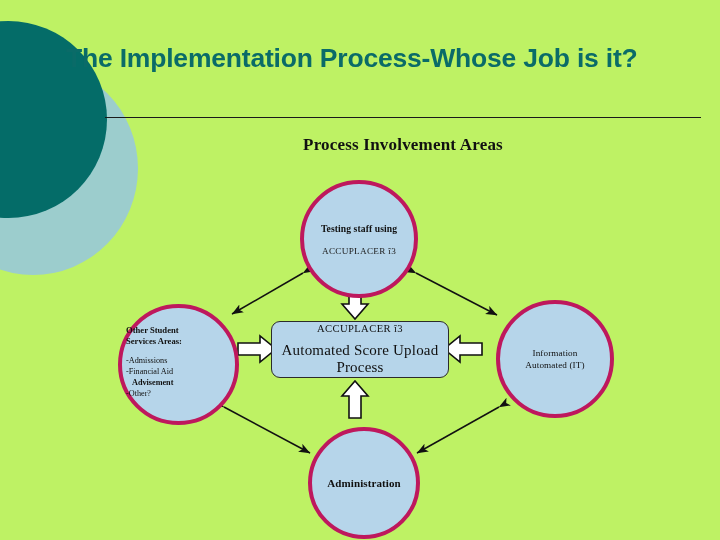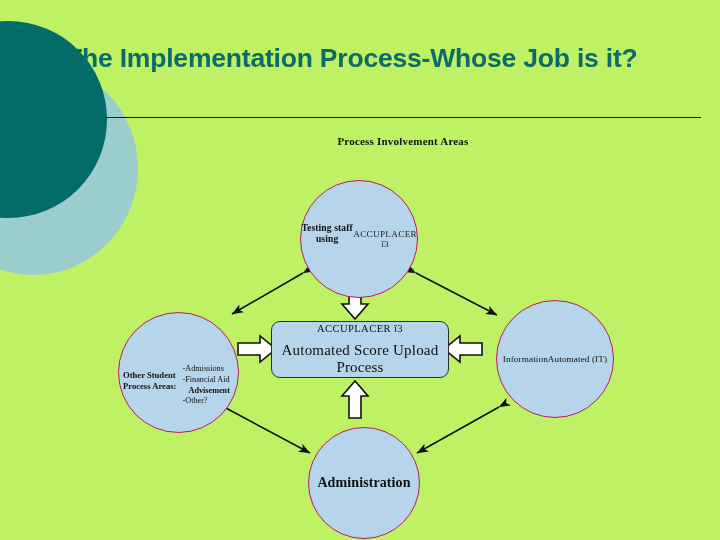--- a/index.html
+++ b/index.html
@@ -74,35 +74,34 @@
     height: 400px;
   }
   #diagram-title {
     position: absolute;
     left: 0;
     top: 11px;
     width: 596px;
     text-align: center;
     font-family: "Liberation Serif", serif;
     font-weight: bold;
-    font-size: 11px;
+    font-size: 17px;
     color: #111111;
     letter-spacing: 0.2px;
   }
 
   
   .node-circle {
     position: absolute;
     border-radius: 50%;
     background: #b6d5ea;
-    border: 1px solid #be185d;
+    border: 4px solid #be185d;
     box-sizing: border-box;
     display: flex;
-    flex-direction: row;
-    align-items: center;
+    flex-direction: column;
     justify-content: center;
     text-align: center;
     font-family: "Liberation Serif", serif;
     color: #101010;
   }
   #node-testing {
     left: 195px; top: 56px;
     width: 118px; height: 118px;
   }
   #node-testing .line1 {
@@ -111,21 +110,21 @@
     letter-spacing: 0.1px;
     margin-bottom: 12px;
   }
   #node-testing .line2 {
     font-size: 9.2px;
     letter-spacing: 0.3px;
     color: #1b1b1b;
   }
 
   #node-student-services {
-    left: 13px; top: 188px;
+    left: 13px; top: 180px;
     width: 121px; height: 121px;
     justify-content: flex-start;
     padding-top: 17px;
   }
   #node-student-services .heading {
     font-size: 8.6px;
     font-weight: bold;
     line-height: 1.28;
     text-align: left;
     width: 86px;
@@ -151,21 +150,21 @@
     font-weight: normal;
     line-height: 1.35;
     letter-spacing: 0.1px;
   }
 
   #node-admin {
     left: 203px; top: 303px;
     width: 112px; height: 112px;
   }
   #node-admin .admin-label {
-    font-size: 14px;
+    font-size: 11px;
     font-weight: bold;
     letter-spacing: 0.1px;
   }
 
   
   #node-center {
     position: absolute;
     left: 166px; top: 197px;
     width: 178px; height: 57px;
     background: #b6d5ea;
@@ -237,21 +236,21 @@
     </svg>
 
     <div class="node-circle" id="node-testing">
       <div class="line1">Testing staff using</div>
       <div class="line2">ACCUPLACER î3</div>
     </div>
 
     <div class="node-circle" id="node-student-services">
       <div class="heading">
         <div>Other Student</div>
-        <div>Process Areas:</div>
+        <div>Services Areas:</div>
       </div>
       <div class="bullets">
         <div>-Admissions</div>
         <div>-Financial Aid</div>
         <div class="indent">Advisement</div>
         <div>-Other?</div>
       </div>
     </div>
 
     <div class="node-circle" id="node-it">

